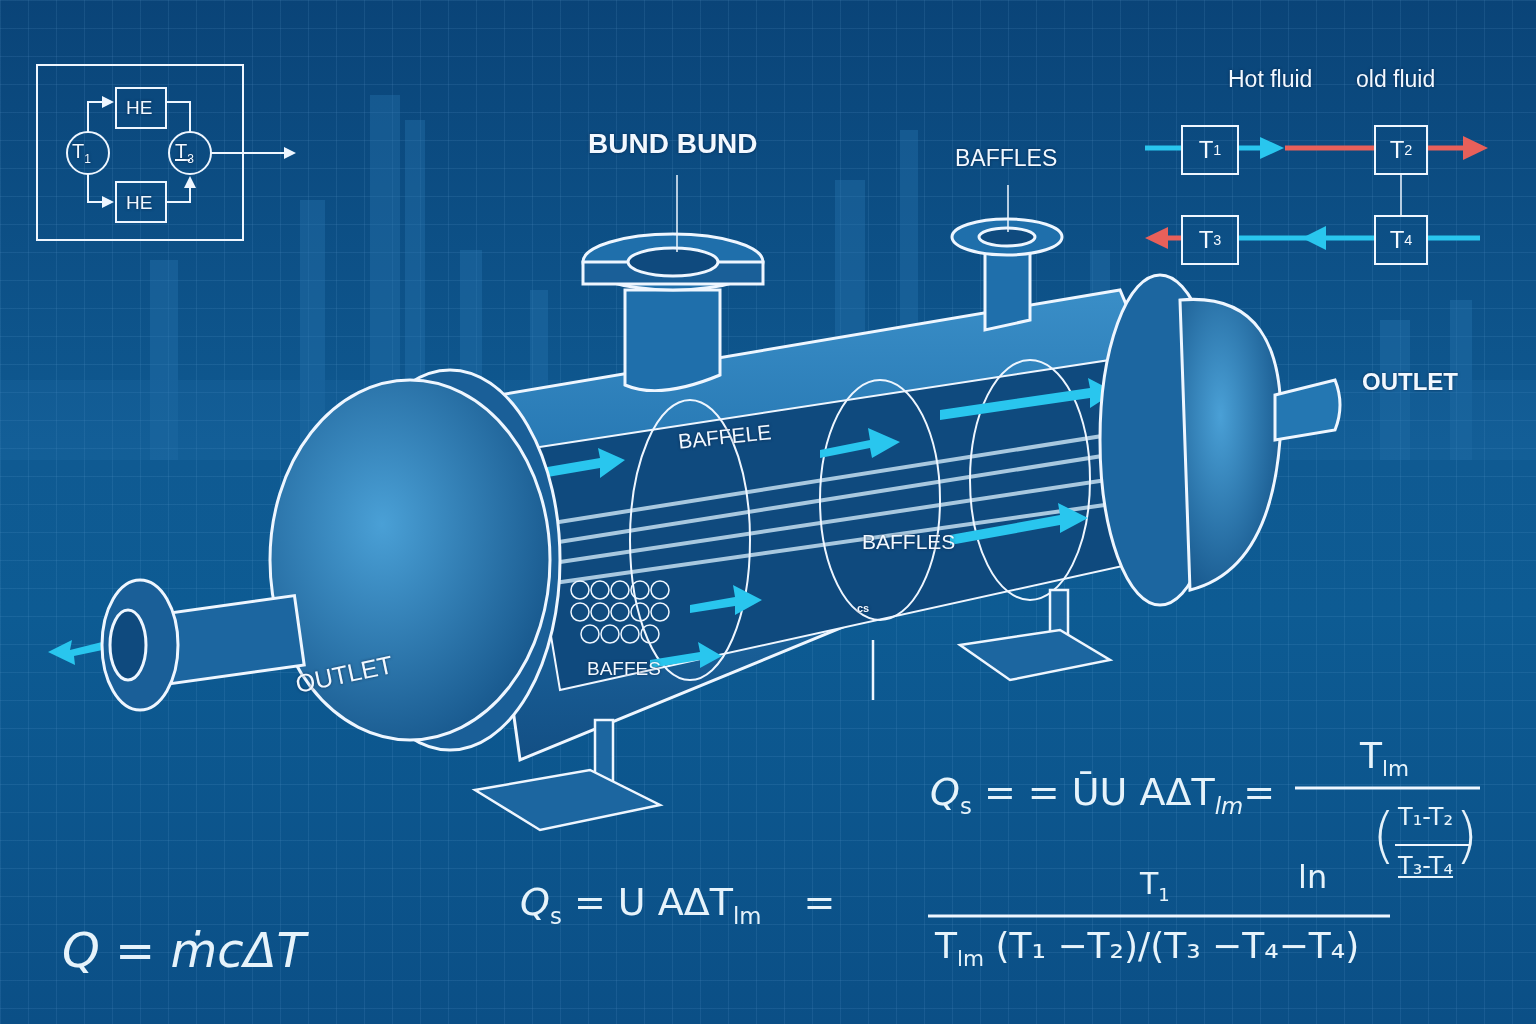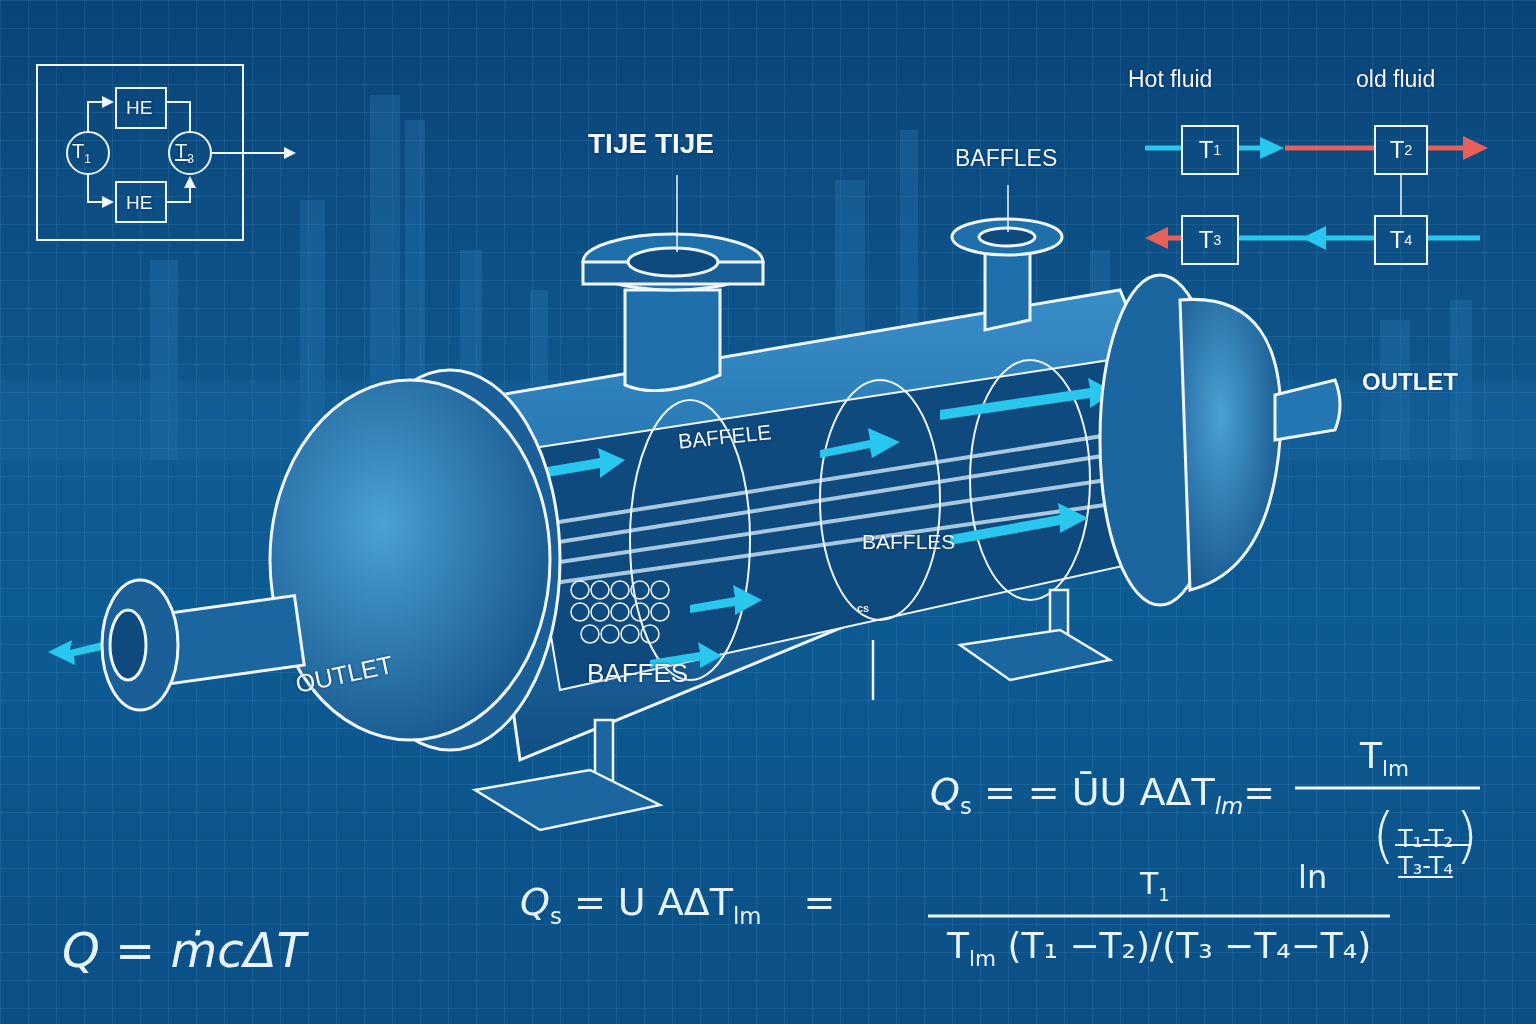--- a/index.html
+++ b/index.html
@@ -182,30 +182,30 @@
     <line x1="928" y1="916" x2="1390" y2="916"></line>
     <line x1="1395" y1="845" x2="1470" y2="845" stroke-width="2"></line>
   </g>
 </svg>
 
 <div class="lbl" style="left:72px;top:140px;font-size:20px;"><span>T</span><sub>1</sub></div>
 <div class="lbl" style="left:175px;top:140px;font-size:20px;text-decoration:underline;"><span>T</span><sub>3</sub></div>
 <div class="lbl" style="left:126px;top:97px;font-size:19px;">HE</div>
 <div class="lbl" style="left:126px;top:192px;font-size:19px;">HE</div>
 
-<div class="lbl" style="left:588px;top:128px;font-size:28px;font-weight:bold;">TIJE TIJE</div>
+<div class="lbl" style="left:588px;top:128px;font-size:28px;font-weight:bold;">BUND BUND</div>
 <div class="lbl" style="left:955px;top:145px;font-size:23px;">BAFFLES</div>
 <div class="lbl" style="left:1362px;top:368px;font-size:24px;font-weight:bold;">OUTLET</div>
 <div class="lbl" style="left:295px;top:660px;font-size:25px;transform:rotate(-12deg);">OUTLET</div>
 <div class="lbl" style="left:678px;top:425px;font-size:21px;transform:rotate(-6deg);">BAFFELE</div>
 <div class="lbl" style="left:862px;top:530px;font-size:21px;">BAFFLES</div>
-<div class="lbl" style="left:587px;top:658px;font-size:26px;">BAFFES</div>
+<div class="lbl" style="left:587px;top:658px;font-size:19px;">BAFFES</div>
 <div class="lbl" style="left:857px;top:602px;font-size:11px;font-weight:bold;">cs</div>
 
-<div class="lbl" style="left:1128px;top:66px;font-size:23px;">Hot fluid</div>
+<div class="lbl" style="left:1228px;top:66px;font-size:23px;">Hot fluid</div>
 <div class="lbl" style="left:1356px;top:66px;font-size:23px;text-align:right;">old fluid</div>
 <div class="box" style="left:1181px;top:125px;width:58px;height:50px;font-size:24px;">
     <span>T</span>
     <sub>1</sub>
   </div>
 <div class="box" style="left:1374px;top:125px;width:54px;height:50px;font-size:24px;">
     <span>T</span>
     <sub>2</sub>
   </div>
 <div class="box" style="left:1181px;top:215px;width:58px;height:50px;font-size:24px;">
@@ -222,29 +222,29 @@
 </div>
 
 <div class="eq" style="left:520px;top:880px;font-size:38px;">
   <i>Q</i><sub>s</sub>
   <span>= U AΔT</span><sub>lm</sub>
   <span style="margin-left:30px;">=</span>
 </div>
 <div class="eq" style="left:1140px;top:866px;font-size:30px;">
   <span>T</span><sub>1</sub>
 </div>
-<div class="eq" style="left:935px;top:925px;font-size:36px;margin-left:12px;">
+<div class="eq" style="left:935px;top:925px;font-size:36px;">
   <span>T</span><sub>lm</sub>
   <span>(T₁ −T₂)/(T₃ −T₄−T₄)</span>
 </div>
 
 <div class="eq" style="left:930px;top:770px;font-size:38px;">
   <i>Q</i><sub>s</sub>
   <span>= =  ŪU AΔT</span><sub style="font-style:italic;">lm</sub><span>=</span>
 </div>
 <div class="eq" style="left:1360px;top:735px;font-size:36px;">
   <span>T</span><sub>lm</sub>
 </div>
 <div class="eq" style="left:1298px;top:818px;font-size:32px;margin-top:40px;">ln</div>
 <div class="eq" style="left:1372px;top:800px;font-size:60px;font-weight:lighter;">(</div>
 <div class="eq" style="left:1455px;top:800px;font-size:60px;font-weight:lighter;">)</div>
-<div class="eq" style="left:1398px;top:825px;font-size:24px;">T₁-T₂</div>
+<div class="eq" style="left:1398px;top:803px;font-size:24px;">T₁-T₂</div>
 <div class="eq" style="left:1398px;top:852px;font-size:24px;text-decoration:underline;">T₃-T₄</div>
 
 </body></html>

